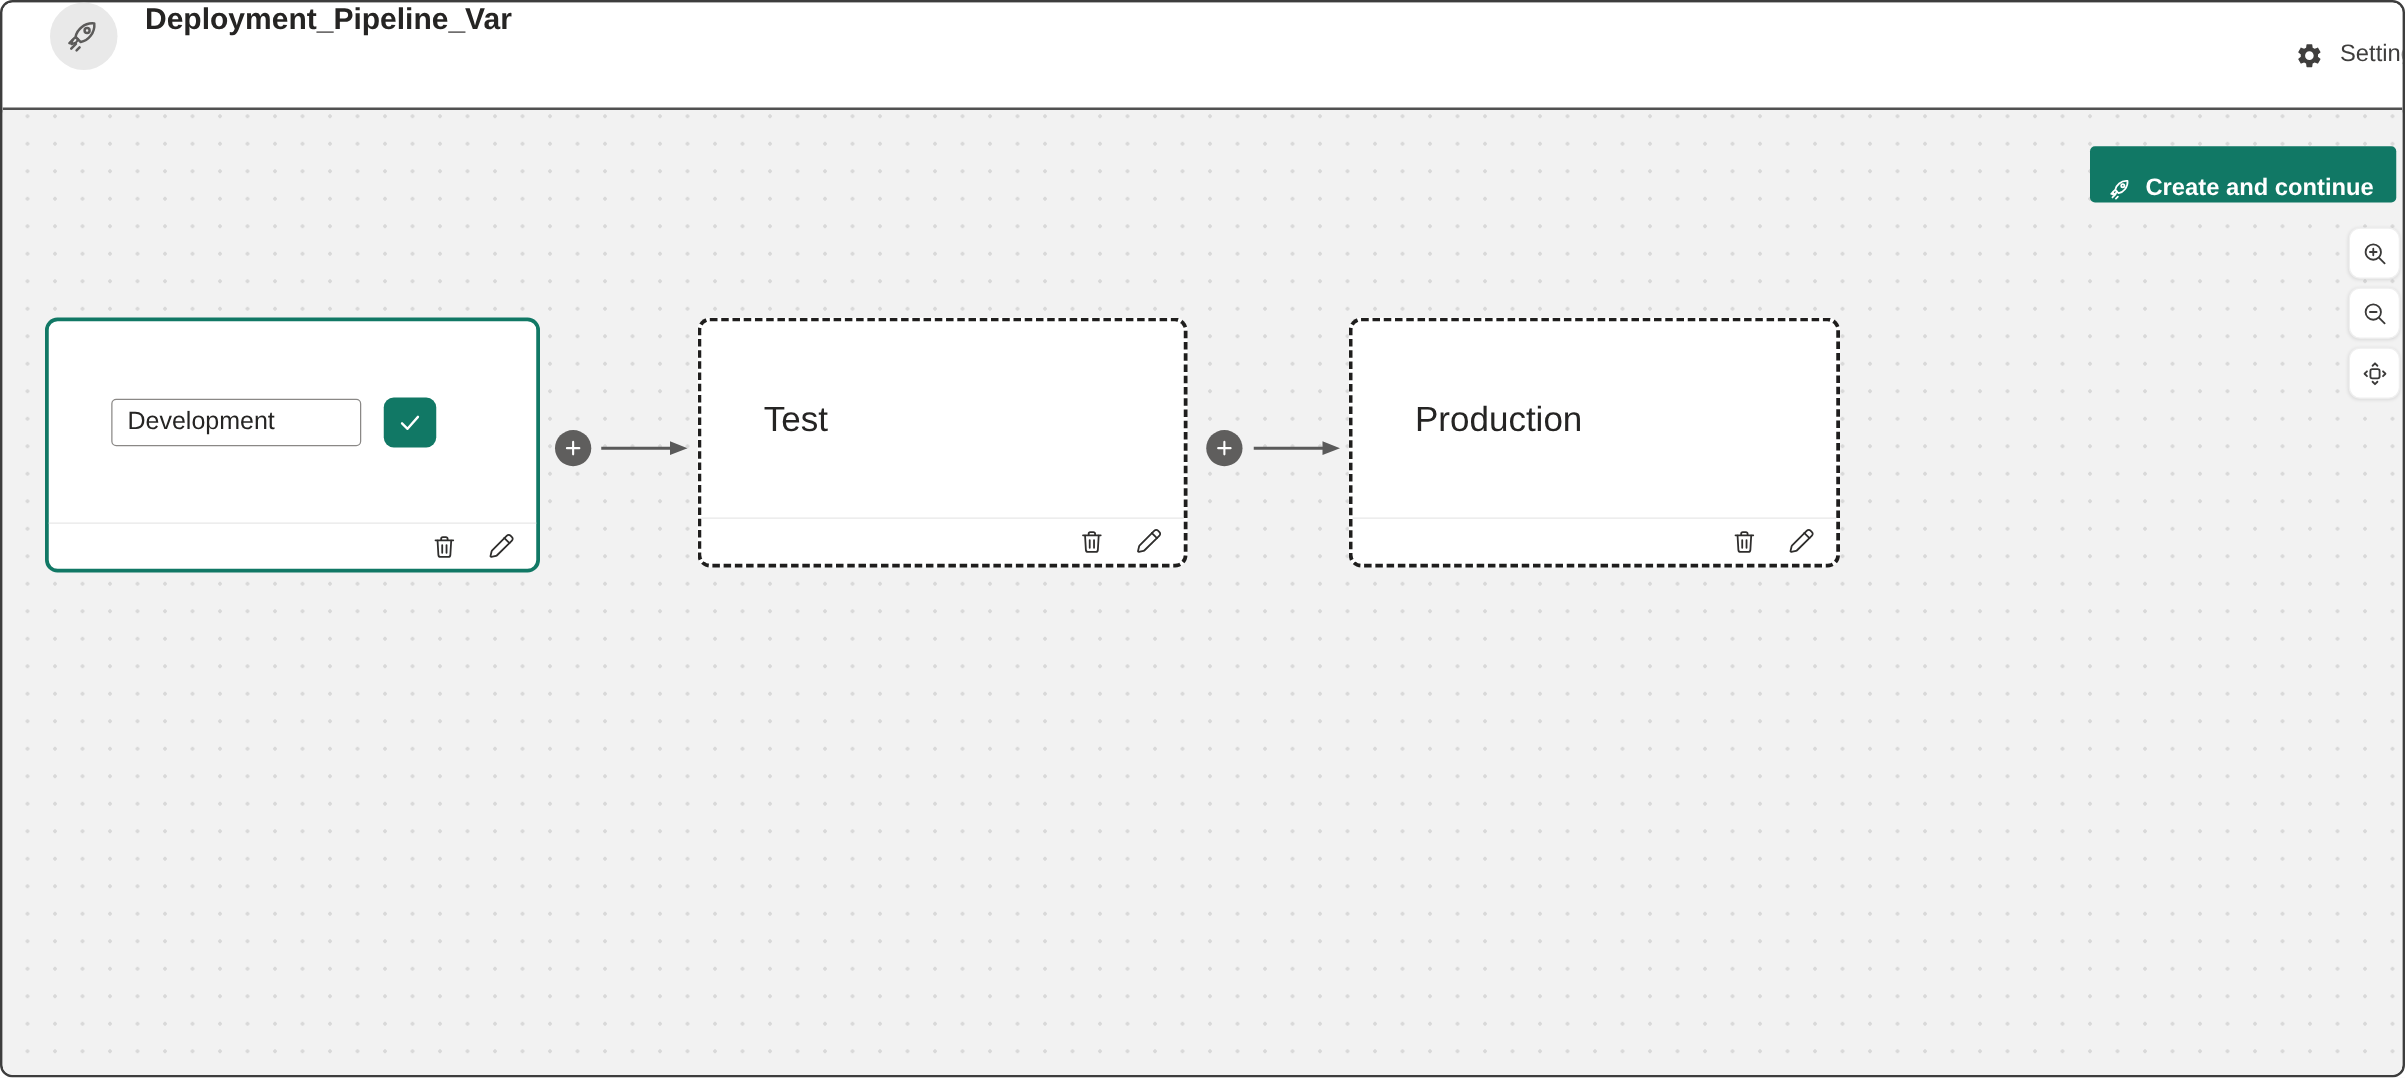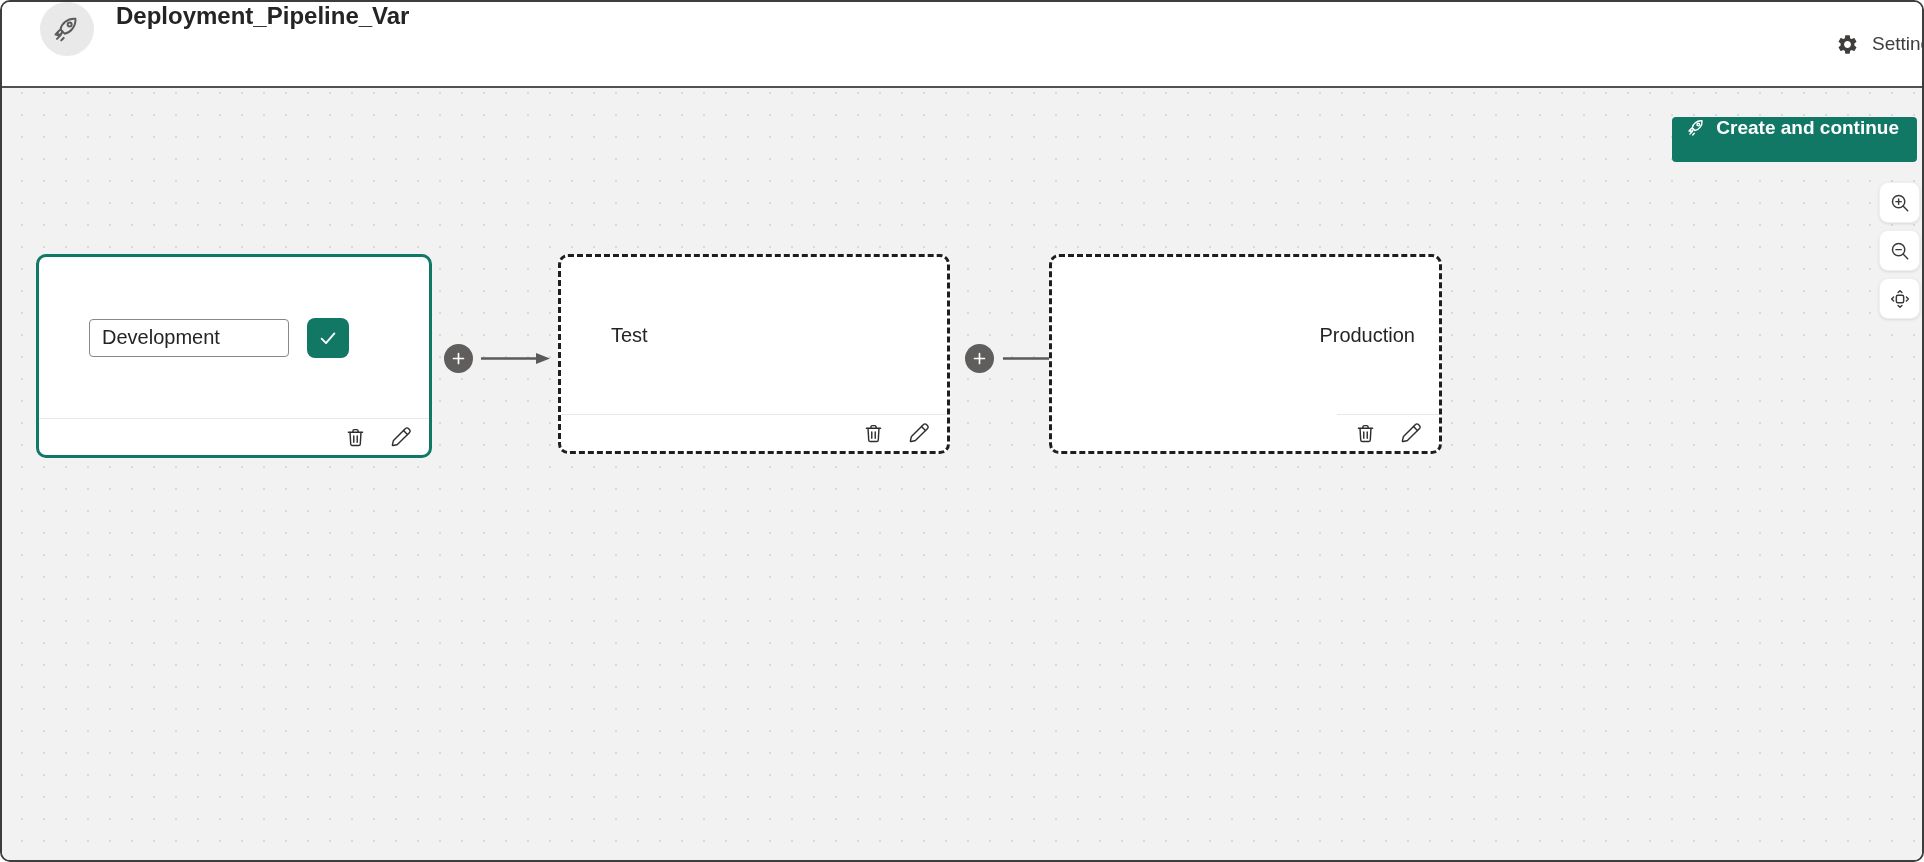--- a/index.html
+++ b/index.html
@@ -30,40 +30,40 @@
   
   .canvas {
     position:absolute; top:88px; left:0; right:0; bottom:0;
     background-color:#f2f2f2;
     background-image:radial-gradient(circle, #d9d9d9 1.4px, rgba(0,0,0,0) 1.5px);
     background-size:22px 22px; background-position:9px 14px;
   }
   .create-btn {
     position:absolute; top:27px; right:5px; height:45px;
     padding:0 18px 0 14px; background:#117865; color:#ffffff;
-    border:none; border-radius:4px; display:flex; align-items:flex-start; gap:9px;
+    border:none; border-radius:4px; display:flex; align-items:flex-end; gap:9px;
     font-size:19px; font-weight:bold; font-family:inherit; cursor:pointer;
   }
   .create-btn svg { width:21px; height:21px; }
   .zoom-toolbar { position:absolute; top:92px; right:2px; display:flex; flex-direction:column; gap:7px; }
   .zoom-btn {
     width:41px; height:41px; background:#ffffff; border:1px solid #efefef;
     border-radius:9px; box-shadow:0 1px 3px rgba(0,0,0,0.10);
     color:#3b3a39; display:flex; align-items:center; justify-content:center; cursor:pointer;
   }
   .zoom-btn svg { width:22px; height:22px; }
   
   .stage-card {
     position:absolute; background:#ffffff; border-radius:10px;
     display:flex; flex-direction:column;
   }
   .stage-card.active  { border:3px solid #117865; }
   .stage-card.dashed  { border:3px dashed #1f1e1d; }
   .stage-body { flex:1; display:flex; align-items:center; padding:0 24px 0 50px; }
-  .stage-label { font-size:20px; color:#252423; }
+  .stage-label { font-size:28px; color:#252423; }
   .stage-input {
     width:200px; height:38px; border:1px solid #8a8886; border-radius:4px;
     font-size:20px; color:#252423; padding:0 12px; background:#ffffff; font-family:inherit;
   }
   .confirm-btn {
     width:42px; height:40px; margin-left:18px; background:#117865; border:none;
     border-radius:8px; color:#ffffff; display:flex; align-items:center; justify-content:center; cursor:pointer;
   }
   .confirm-btn svg { width:22px; height:22px; }
   .stage-footer {
@@ -208,21 +208,21 @@
     <button class="plus-circle" style="left:963px; top:254px;">
       <svg viewBox="0 0 24 24" fill="none" stroke="currentColor" stroke-width="2.4" stroke-linecap="round">
         <path d="M12 5 v14 M5 12 h14"></path>
       </svg>
     </button>
     <svg class="arrow" style="left:1000px; top:261px;" width="72" height="15">
       <line x1="1" y1="7.5" x2="58" y2="7.5" stroke="currentColor" stroke-width="2.4"></line>
       <path d="M56 2 L70 7.5 L56 13 Z" fill="currentColor"></path>
     </svg>
 
-    <div class="stage-card dashed" style="left:1047px; top:164px; width:393px; height:200px;align-items:flex-end;">
+    <div class="stage-card dashed" style="left:1077px; top:164px; width:393px; height:200px;">
       <div class="stage-body">
         <span class="stage-label">Production</span>
       </div>
       <div class="stage-footer">
         <button class="icon-btn">
           <svg viewBox="0 0 24 24" fill="none" stroke="currentColor" stroke-width="1.5" stroke-linecap="round" stroke-linejoin="round">
             <path d="M4.6 6.5 h14.8"></path>
             <path d="M9.3 6.3 V5.2 a1.4 1.4 0 0 1 1.4-1.4 h2.6 a1.4 1.4 0 0 1 1.4 1.4 v1.1"></path>
             <path d="M6.3 6.7 l0.7 12 a1.8 1.8 0 0 0 1.8 1.7 h6.4 a1.8 1.8 0 0 0 1.8-1.7 l0.7-12"></path>
             <path d="M10.2 10.5 v6.5 M13.8 10.5 v6.5"></path>

